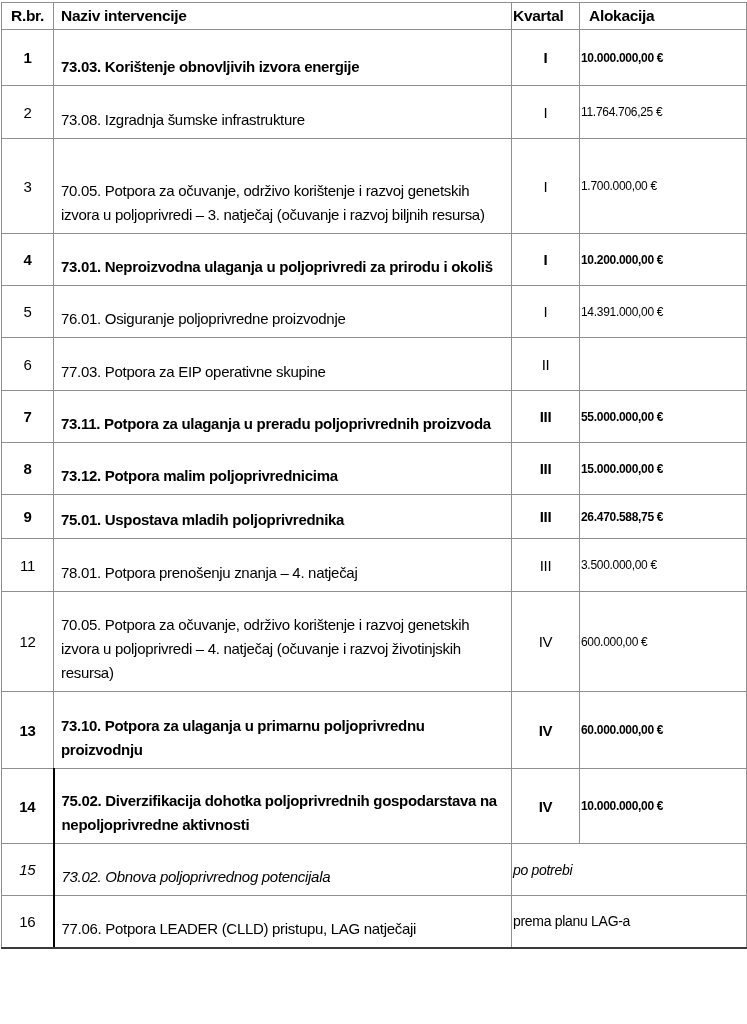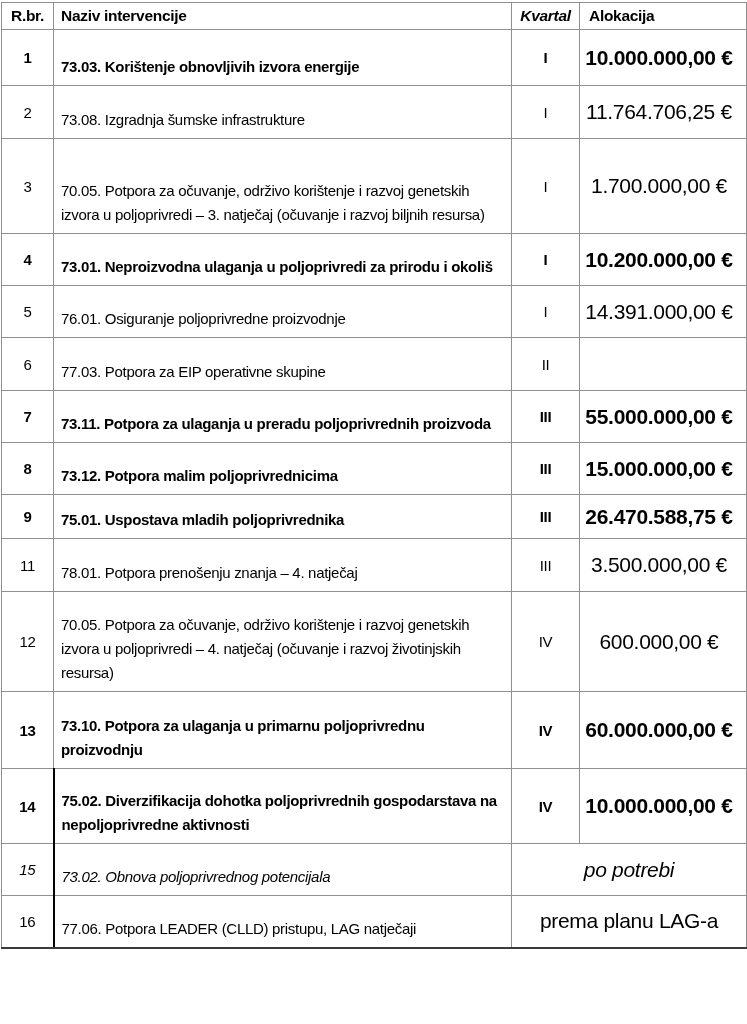--- a/index.html
+++ b/index.html
@@ -20,30 +20,30 @@
   }
   col.c1{width:52px;} col.c2{width:458px;} col.c3{width:68px;} col.c4{width:167px;}
   td,th{border:1px solid var(--grid);overflow:hidden;}
   tr.title-row td{
     background:var(--title-bg);height:25px;text-align:center;vertical-align:middle;
     font-weight:bold;font-size:16px;
   }
   tr.head-row td{height:24px;font-weight:bold;font-size:15.5px;vertical-align:middle;}
   .h-rbr{text-align:center;}
   .h-naziv{text-align:left;padding-left:7px;}
-  .h-kvartal{text-align:center;font-style:italic;}
+  .h-kvartal{text-align:left;}
   .h-alok{text-align:left;padding-left:9px;}
   td.c-rbr{text-align:center;vertical-align:middle;font-size:15px;}
   td.c-naziv{
     text-align:left;vertical-align:bottom;font-size:15px;line-height:1.6;
     padding:3px 8px 6px 7px;
   }
   td.c-kvartal{text-align:center;vertical-align:middle;font-size:15px;}
-  td.c-alok{text-align:center;vertical-align:middle;font-size:21px;padding-right:9px;}
-  td.c-merged{text-align:center;vertical-align:middle;font-size:21px;}
+  td.c-alok{text-align:left;vertical-align:middle;font-size:12px;padding-right:9px;}
+  td.c-merged{text-align:left;vertical-align:middle;font-size:14px;}
   tr.bold td{font-weight:bold;}
   td.blackleft{border-left:2px solid #000;}
   tr.last td{border-bottom:2px solid #3a3a3a;}
 </style>
 </head>
 <body>
 
 <div class="page">
   <table>
     <colgroup>

